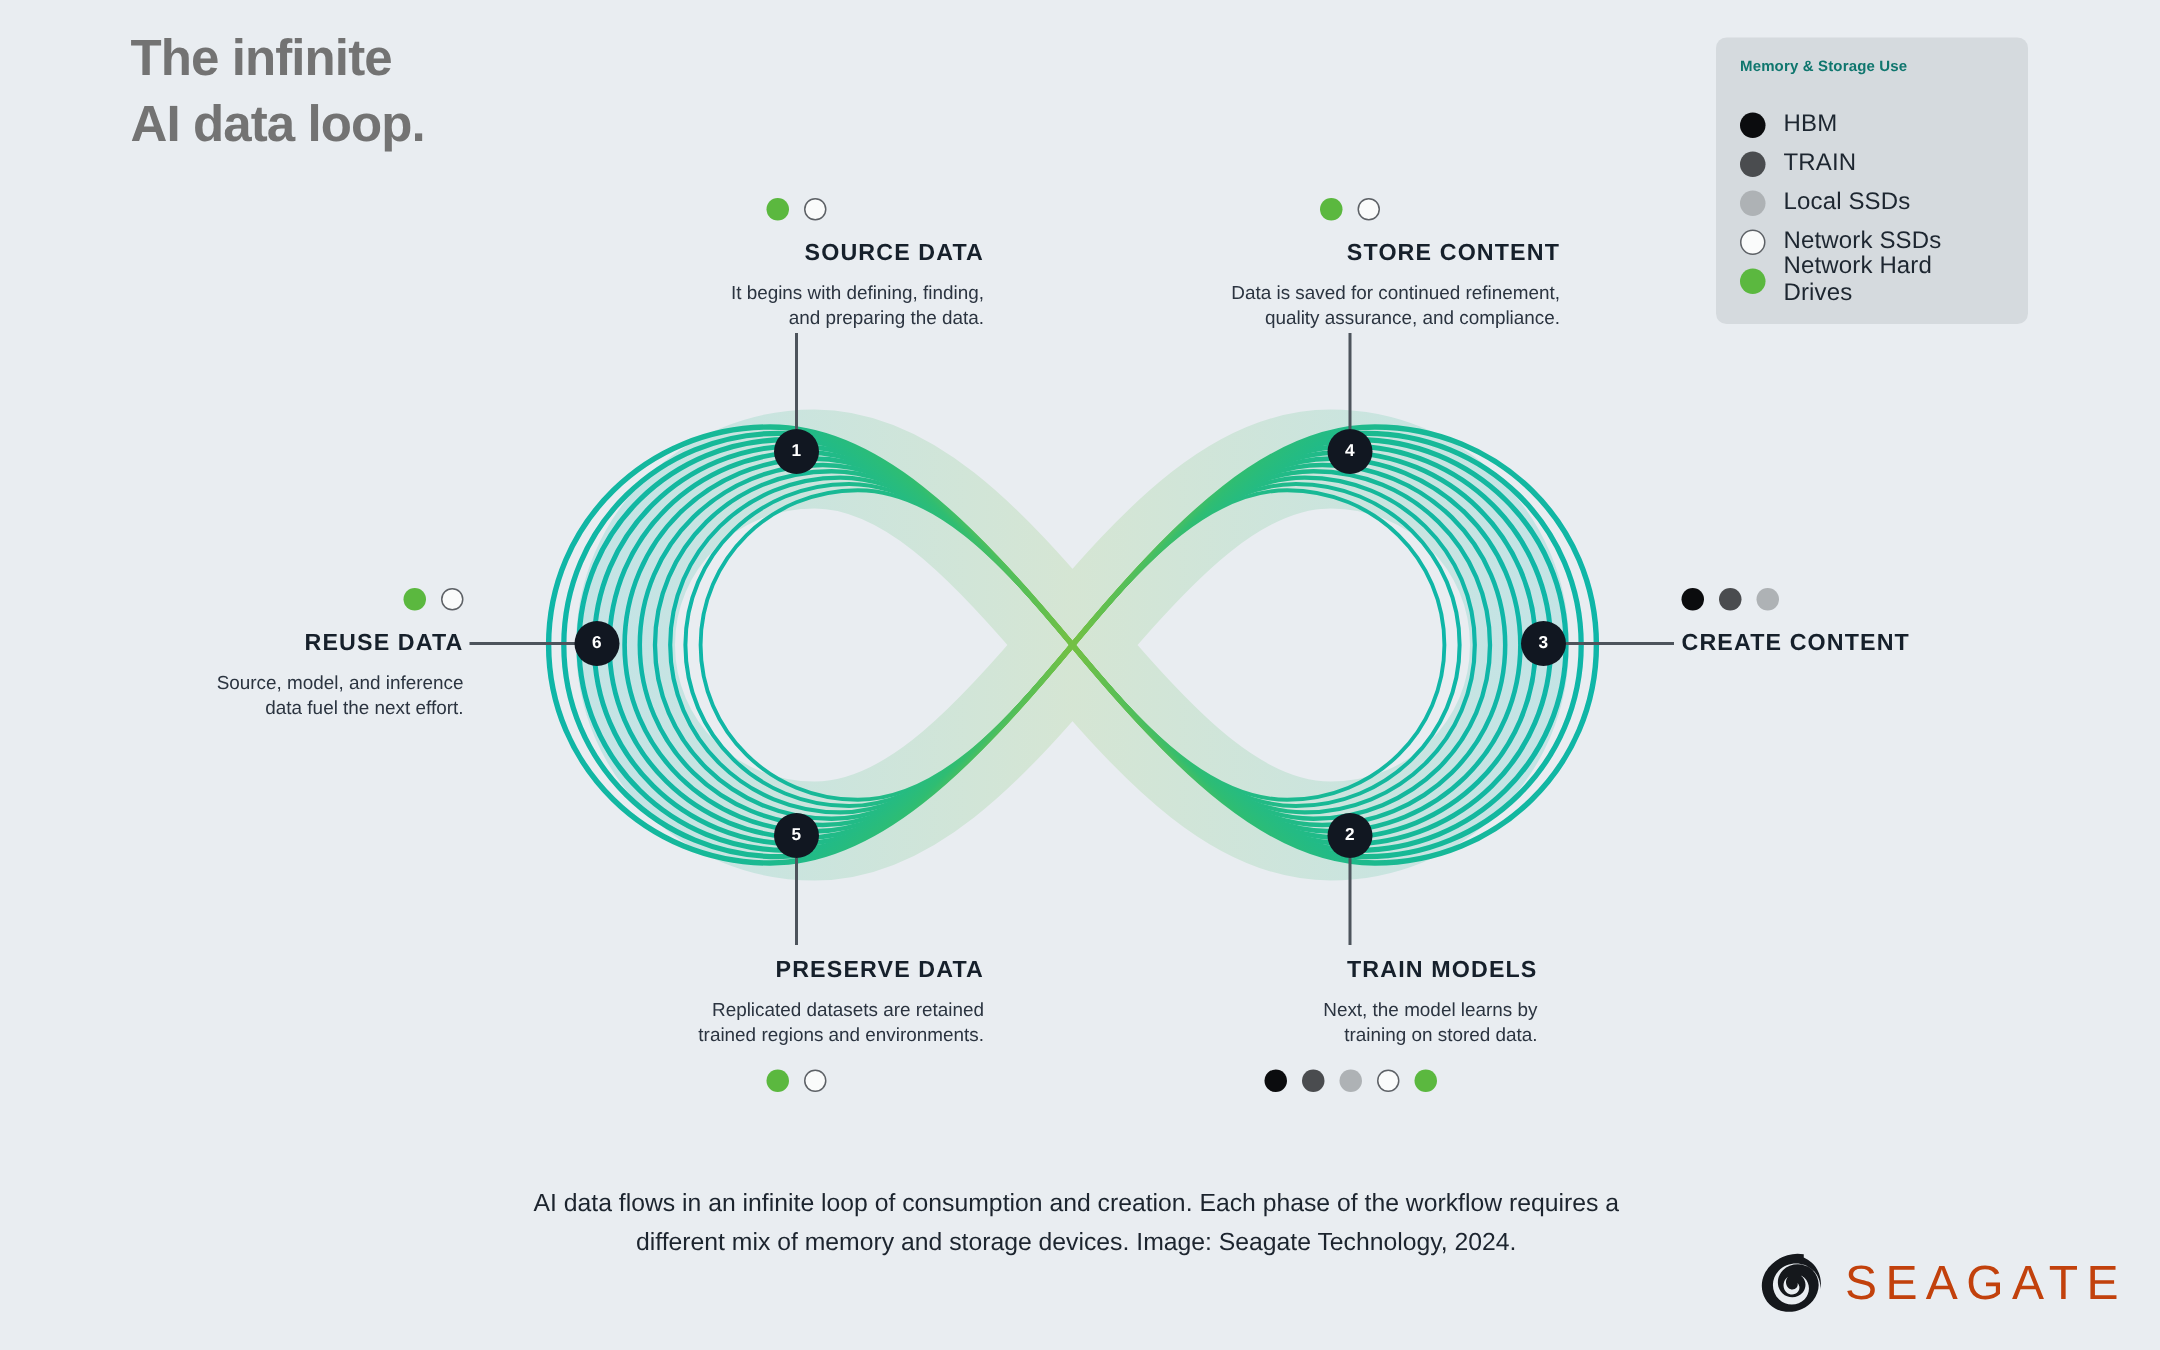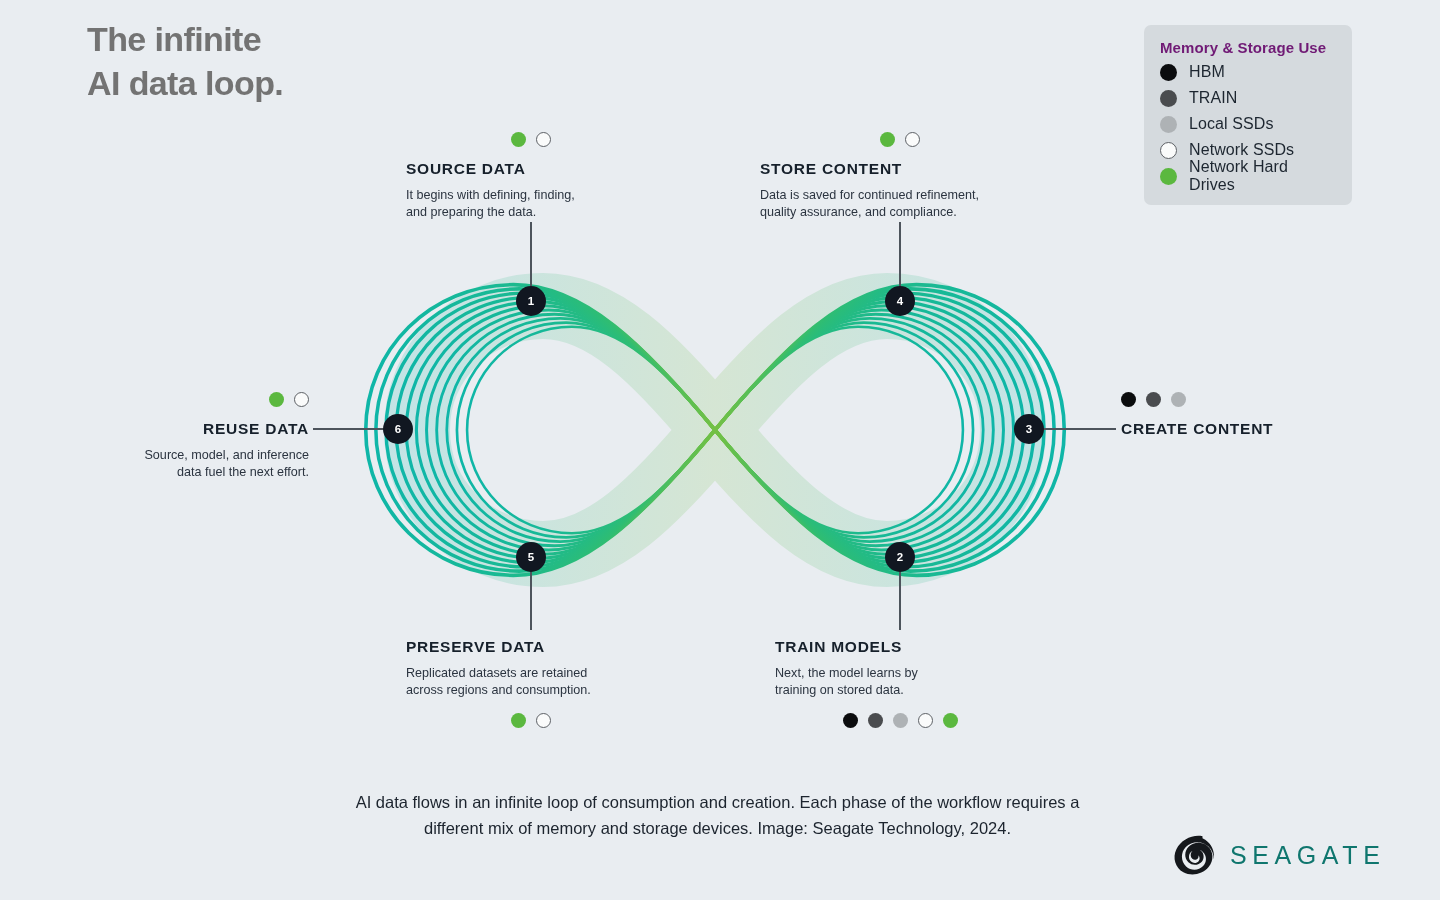--- a/index.html
+++ b/index.html
@@ -18,22 +18,22 @@
     letter-spacing: -0.6px; color: #737373; white-space: pre-line;
   }
 
   
   #legend {
     position: absolute; left: 1144px; top: 25px;
     width: 208px; padding: 14px 16px 16px 16px;
     background: #d5dade; border-radius: 7px;
   }
   #legend-title {
-    font-size: 15px; font-weight: 700; color: #701a75;
-    margin-bottom: 3px; letter-spacing: 0.1px;
+    font-size: 10px; font-weight: 700; color: #0f766e;
+    margin-bottom: 20px; letter-spacing: 0.1px;
   }
   .legend-row { display: flex; align-items: center; height: 26px; }
   .legend-dot {
     width: 17px; height: 17px; border-radius: 50%;
     margin-right: 12px; flex: 0 0 auto;
   }
   .legend-label { font-size: 16px; color: #1d2630; letter-spacing: .1px; }
 
   
   .d-hbm   { background: #0b0c0e; }
@@ -50,21 +50,21 @@
   }
   .phase-title {
     font-size: 15.5px; font-weight: 700; color: #16202b;
     letter-spacing: 0.75px; line-height: 1.2;
   }
   .phase-desc {
     font-size: 12.6px; color: #2b3440; line-height: 1.42;
     white-space: pre-line;
   }
 
-  .align-center { text-align: left; }
+  .align-center { text-align: right; }
   .align-center .phase-dots { justify-content: center; }
   .align-right  { text-align: right; }
   .align-right  .phase-dots { justify-content: flex-end; }
   .align-left   { text-align: left; }
   .align-left   .phase-dots { justify-content: flex-start; }
 
   
   .conn { position: absolute; background: #4d545c; }
 
   
@@ -87,22 +87,22 @@
   }
   #caption .em { }
   #caption .src { font-style: normal; }
 
   
   #logo {
     position: absolute; left: 1172px; top: 833px;
     display: flex; align-items: center; gap: 10px;
   }
   #logo-word {
-    font-size: 25px; font-weight: 400; letter-spacing: 5.6px;
-    color: #0f766e;
+    font-size: 32px; font-weight: 400; letter-spacing: 5.6px;
+    color: #c2410c;
   }
 </style>
 </head>
 <body>
 
 <div id="stage">
 
   <h1 id="title">The infinite
 AI data loop.</h1>
 
@@ -229,21 +229,21 @@
       <span class="pd d-hbm"></span>
       <span class="pd d-dram"></span>
       <span class="pd d-lssd"></span>
     </div>
     <div class="phase-title" style="margin-top:13px;">CREATE CONTENT</div>
   </div>
 
   <div class="phase align-center" style="left:406px; top:638px; width:250px;">
     <div class="phase-title">PRESERVE DATA</div>
     <div class="phase-desc" style="margin-top:8px;">Replicated datasets are retained
-across regions and consumption.</div>
+trained regions and environments.</div>
     <div class="phase-dots" style="margin-top:13px;">
       <span class="pd d-nhdd"></span>
       <span class="pd d-nssd"></span>
     </div>
   </div>
 
   <div class="phase align-center" style="left:775px; top:638px; width:250px;">
     <div class="phase-title">TRAIN MODELS</div>
     <div class="phase-desc" style="margin-top:8px;">Next, the model learns by
 training on stored data.</div>

